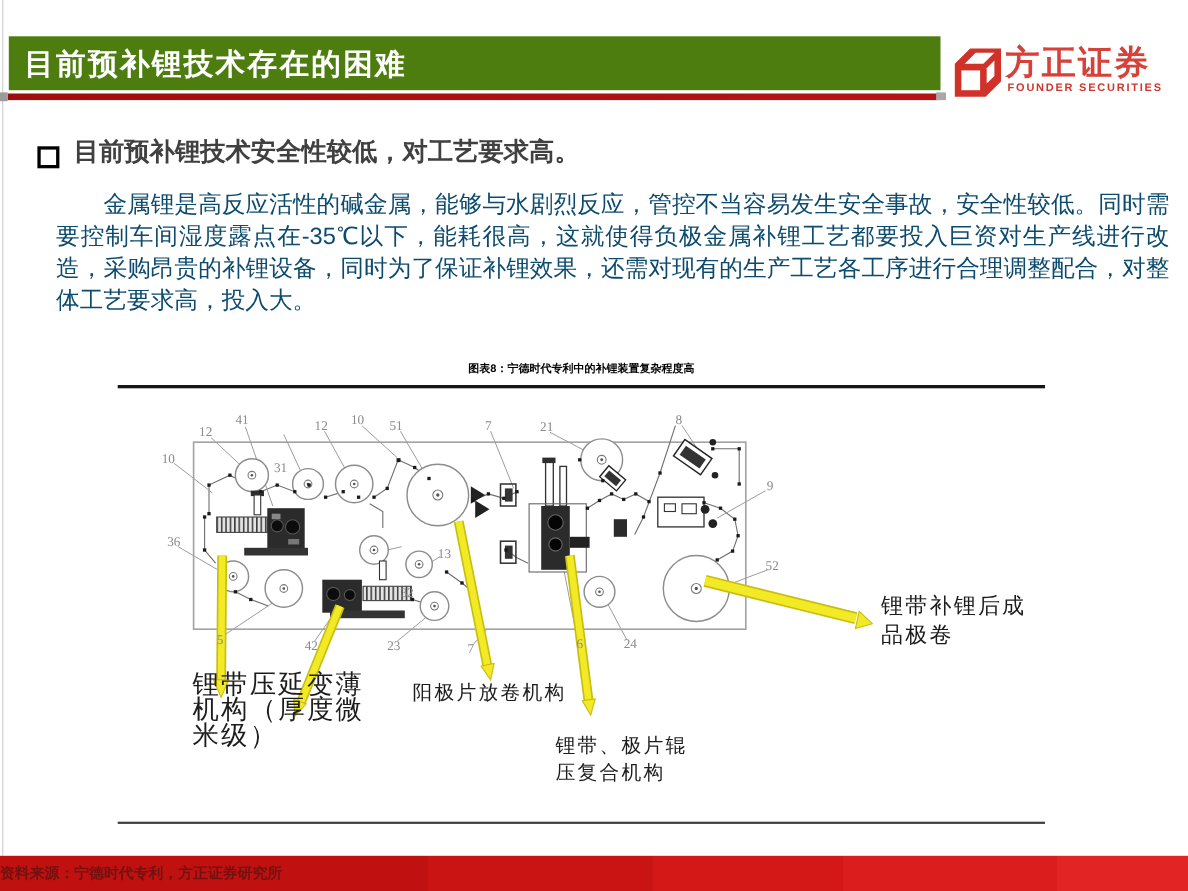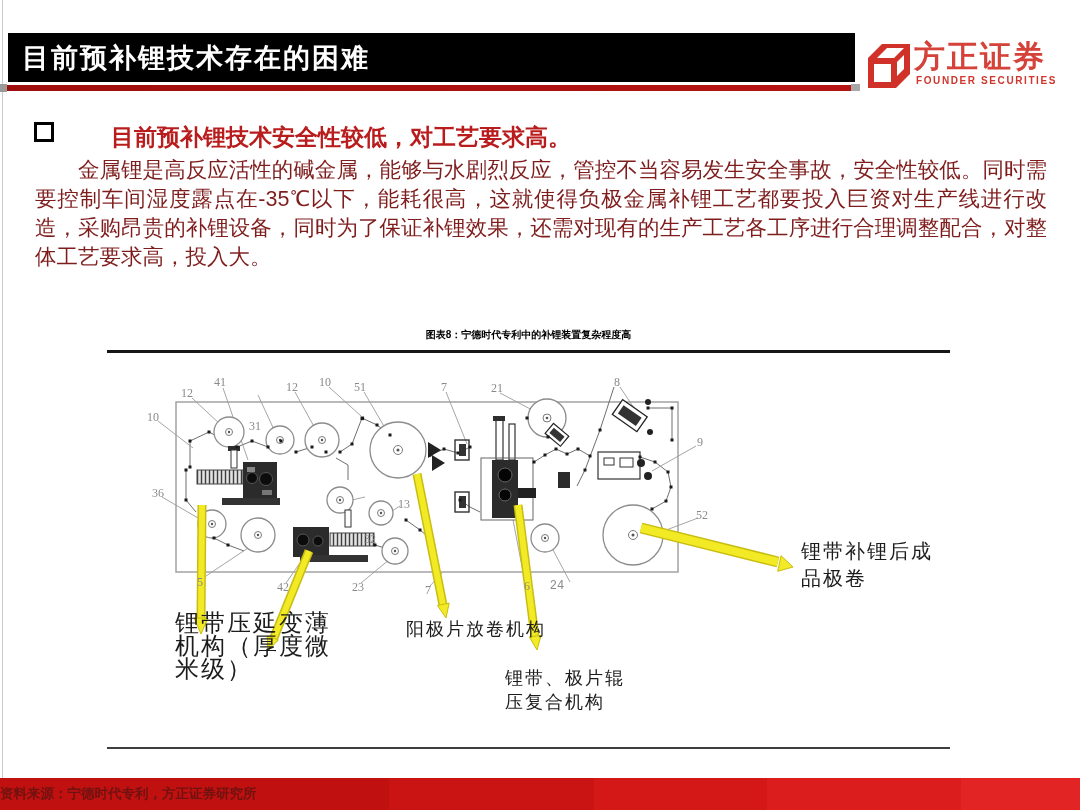--- a/index.html
+++ b/index.html
@@ -1,43 +1,43 @@
 <!DOCTYPE html>
 <html><head>
 <meta charset="utf-8">
 <style>
   html,body{margin:0;padding:0;background:#fff;}
   .page{position:relative;width:1080px;height:810px;background:#ffffff;overflow:hidden;
         font-family:"Liberation Sans", sans-serif;}
   .edge-line{position:absolute;left:2px;top:0;width:1px;height:778px;background:#cccccc;}
 
   
-  .title-bar{position:absolute;left:8px;top:33px;width:847px;height:49px;background:#000000;
+  .title-bar{position:absolute;left:8px;top:33px;width:847px;height:49px;background:#4d7c0f;
              display:flex;align-items:center;}
   .title-bar span{color:#ffffff;font-family:"Liberation Serif", serif;font-weight:bold;
                   font-size:27px;letter-spacing:2px;padding-left:14px;}
   .title-underline{position:absolute;left:7px;top:85px;width:846px;height:6px;
                    background:linear-gradient(90deg,#9f0e0e 0%,#ad1111 55%,#b61414 100%);}
   .underline-cap-l{position:absolute;left:0;top:84px;width:7px;height:8px;background:#9b9b9b;}
   .underline-cap-r{position:absolute;left:851px;top:84px;width:9px;height:7px;background:#a8a8a8;}
 
   .logo{position:absolute;left:864px;top:34px;width:210px;height:56px;}
   .logo-cn{position:absolute;left:50px;top:2px;font-size:31px;font-weight:bold;color:#d5423a;
            font-family:"Liberation Serif", serif;letter-spacing:2px;}
   .logo-en{position:absolute;left:52px;top:41px;font-size:10px;font-weight:bold;color:#cf362e;
            letter-spacing:1.6px;}
   .logo-icon{position:absolute;left:0;top:8px;}
 
   
   .heading{position:absolute;left:34px;top:122px;width:1012px;font-size:23px;font-weight:bold;
-           color:#b91c1c;display:flex;align-items:flex-start;gap:44px;}
+           color:#404040;display:flex;align-items:flex-end;}
   .bullet-square{display:inline-block;width:14px;height:14px;border:3px solid #000;
                  margin-right:13px;flex:0 0 auto;}
   .para{position:absolute;left:35px;top:156px;width:1012px;font-size:21.5px;line-height:29px;
-        color:#7f1d1d;text-align:justify;text-indent:2em;margin:0;}
+        color:#0c4a6e;text-align:justify;text-indent:2em;margin:16px;}
 
   
   .fig-caption{position:absolute;left:107px;top:328px;width:843px;text-align:center;
                font-size:10px;font-weight:bold;color:#000;}
   .caption-rule{position:absolute;left:107px;top:350px;width:843px;height:2.5px;background:#161616;}
   .figure-bottom-rule{position:absolute;left:107px;top:747px;width:843px;height:2px;background:#3e3e3e;}
   .diagram-svg{position:absolute;left:100px;top:360px;width:860px;height:400px;}
 
   .part-label{position:absolute;transform:translate(-50%,-50%);font-size:12px;color:#8a8a8a;
               font-family:"Liberation Serif", serif;}
@@ -324,27 +324,27 @@
       <span class="part-label" style="left: 700px; top: 442px;">9</span>
       <span class="part-label" style="left: 158px; top: 493px;">36</span>
       <span class="part-label" style="left: 370px; top: 495px; margin-top: 44px;">32</span>
       <span class="part-label" style="left: 404px; top: 504px;">13</span>
       <span class="part-label" style="left: 702px; top: 515px;">52</span>
       <span class="part-label" style="left: 200px; top: 582px;">5</span>
       <span class="part-label" style="left: 283px; top: 587px;">42</span>
       <span class="part-label" style="left: 358px; top: 587px;">23</span>
       <span class="part-label" style="left: 428px; top: 590px;">7</span>
       <span class="part-label" style="left: 527px; top: 586px;">6</span>
-      <span class="part-label" style="left: 557px; top: 586px; font-family: Liberation Mono, monospace;">24</span>
+      <span class="part-label" style="left: 573px; top: 586px;">24</span>
     </div>
   <div id="annotations-layer">
       <div class="annotation" style="left: 175px; top: 612px; font-size: 24px; line-height: 23px;">锂带压延变薄
 机构（厚度微
 米级）</div>
-      <div class="annotation" style="left: 375px; top: 618px; font-size: 18px; line-height: 23px; margin-left: 31px;">阳极片放卷机构</div>
+      <div class="annotation" style="left: 375px; top: 618px; font-size: 18px; line-height: 23px;">阳极片放卷机构</div>
       <div class="annotation" style="left: 505px; top: 666px; font-size: 18px; line-height: 24px;">锂带、极片辊
 压复合机构</div>
       <div class="annotation" style="left: 801px; top: 538px; font-size: 20px; line-height: 27px;">锂带补锂后成
 品极卷</div>
     </div>
 
   <div class="figure-bottom-rule"></div>
 
   <div class="bottom-bar">
     <span>资料来源：宁德时代专利，方正证券研究所</span>

